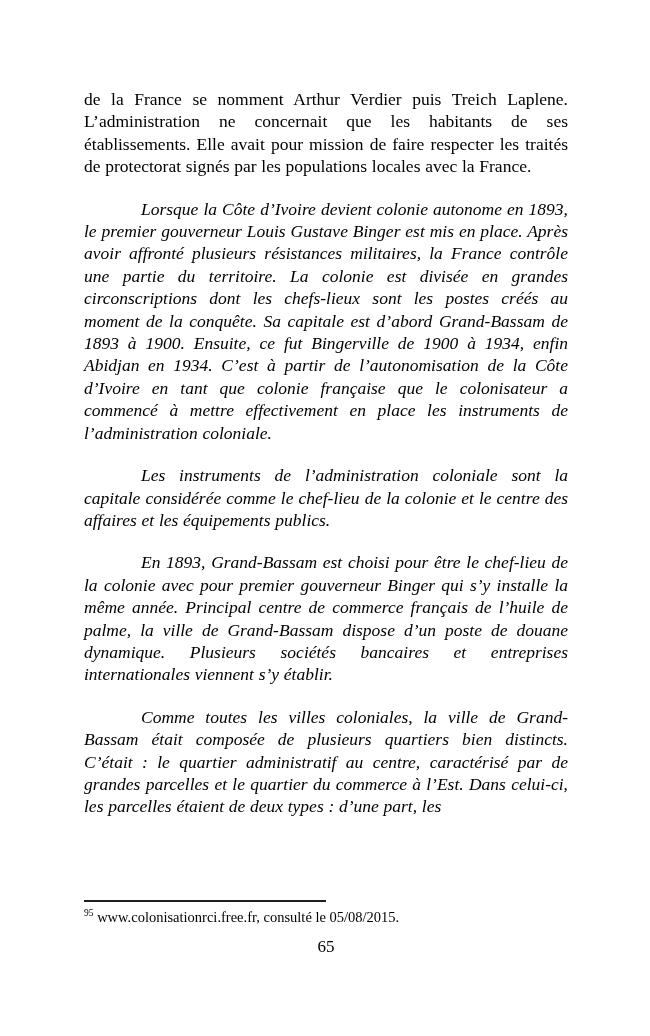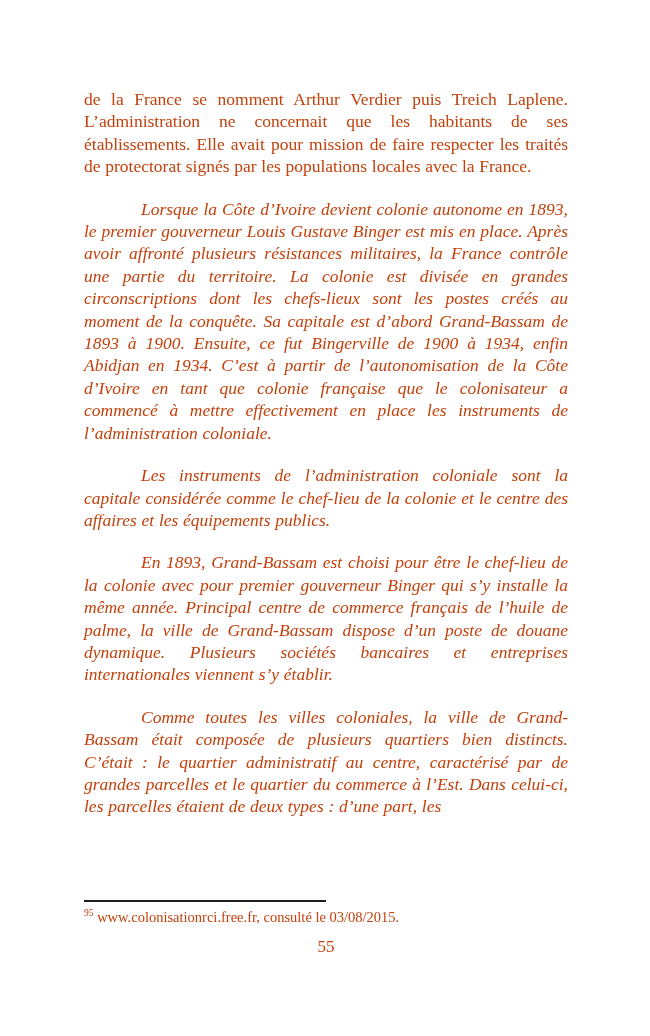--- a/index.html
+++ b/index.html
@@ -10,21 +10,21 @@
     background: #ffffff;
     overflow: hidden;
   }
   .page {
     position: absolute;
     left: 0; top: 0;
     width: 650px;
     height: 1020px;
     background: #ffffff;
     font-family: "Liberation Serif", "DejaVu Serif", serif;
-    color: #c2410c;
+    color: #000000;
   }
   .content {
     position: absolute;
     left: 84px;
     top: 88px;
     width: 484px;
   }
   p.body {
     font-size: 17.5px;
     line-height: 22.4px;
@@ -102,18 +102,18 @@
     <p class="body indent">Les instruments de l’administration coloniale sont la capitale considérée comme le chef-lieu de la colonie et le centre des affaires et les équipements publics.</p>
 
     <p class="body indent">En 1893, Grand-Bassam est choisi pour être le chef-lieu de la colonie avec pour premier gouverneur Binger qui s’y installe la même année. Principal centre de commerce français de l’huile de palme, la ville de Grand-Bassam dispose d’un poste de douane dynamique. Plusieurs sociétés bancaires et entreprises internationales viennent s’y établir.</p>
 
     <p class="body indent">Comme toutes les villes coloniales, la ville de Grand-Bassam était composée de plusieurs quartiers bien distincts. C’était&nbsp;: le quartier administratif au centre, caractérisé par de grandes parcelles et le quartier du commerce à l’Est. Dans celui-ci, les parcelles étaient de deux types&nbsp;: d’une part, les</p>
 
   </div>
 
   <div class="footnote-area">
     <div class="fn-rule"></div>
-    <div class="fn-line"><sup class="fn-marker">95</sup> <span>www.colonisationrci.free.fr, consulté le 03/08/2015.</span></div>
+    <div class="fn-line"><sup class="fn-marker">95</sup> <span>www.colonisationrci.free.fr, consulté le 05/08/2015.</span></div>
   </div>
 
-  <div class="page-number">55</div>
+  <div class="page-number">65</div>
 
 </div>
 
 </body></html>

